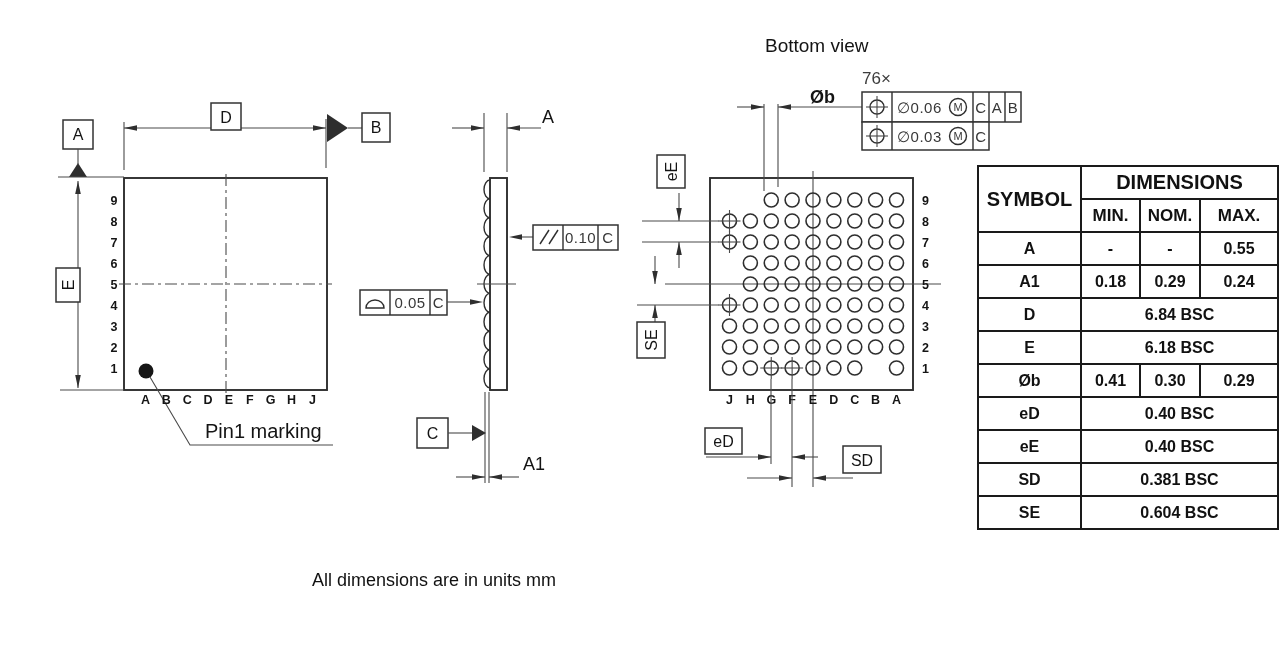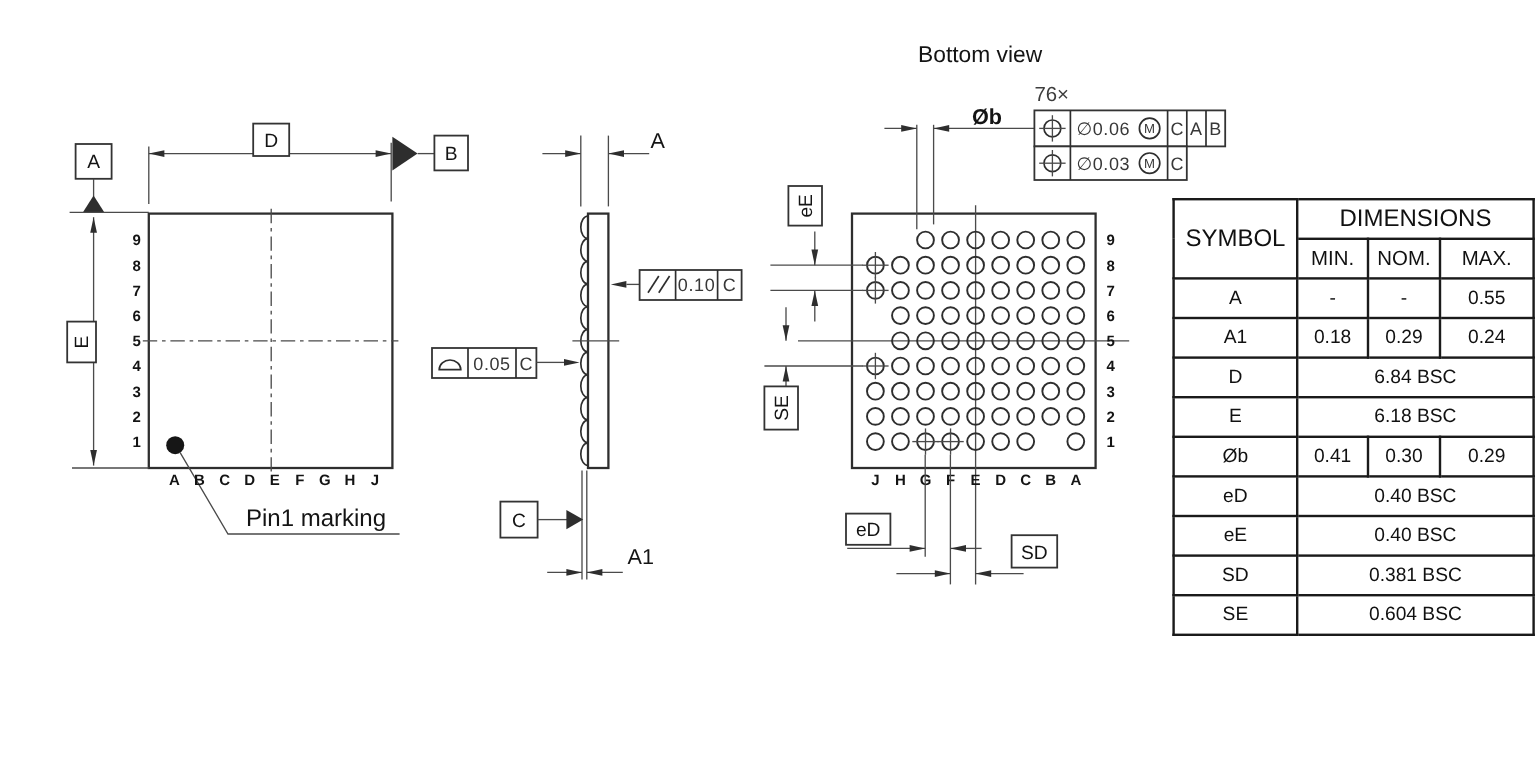--- a/index.html
+++ b/index.html
@@ -17,21 +17,21 @@
   .dim-lbl{font-size:18px;}
   .dim-lbl-b{font-size:18px;font-weight:700;}
   .box-lbl{font-size:16px;}
   .title-lbl{font-size:19px;}
   .pin-lbl{font-size:20px;}
   .fcf-txt{font-size:15px;fill:#383838;letter-spacing:.5px;}
   .fcf-sm{font-size:11px;fill:#383838;}
   .mult-lbl{font-size:17px;fill:#3d3d3d;}
   
   #dim-table{position:absolute;left:977px;top:165px;}
-  #dim-table table{border-collapse:collapse;table-layout:fixed;}
+  #dim-table table{border-collapse:collapse;table-layout:fixed;font-weight:bold;}
   #dim-table td{border:2px solid #1a1a1a;text-align:center;vertical-align:middle;
                 padding:0;font-size:16px;color:#111;height:31px;}
   #dim-table .th1{font-size:20px;}
   #dim-table .th2{font-size:17px;border-radius:12px;}
   
   #notes{position:absolute;left:312px;top:567px;font-size:18px;color:#111;line-height:27px;white-space:nowrap;}
   #notes svg{vertical-align:-6px;margin:0 3px;}
 </style>
 </head>
 <body>
@@ -402,15 +402,16 @@
       <tr>
         <td>SE</td>
         <td colspan="3">0.604 BSC</td>
       </tr>
     </tbody>
       </table>
   </div>
 
   
   <div id="notes">
+    <div>All dimensions are in units mm</div>
   </div>
 
 </div>
 
 </body></html>

